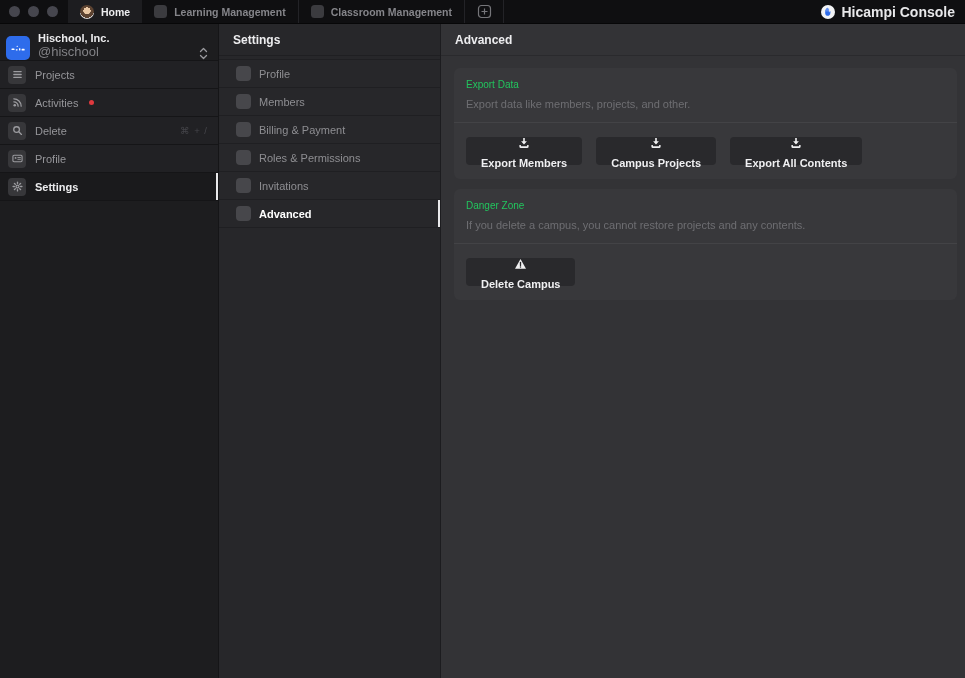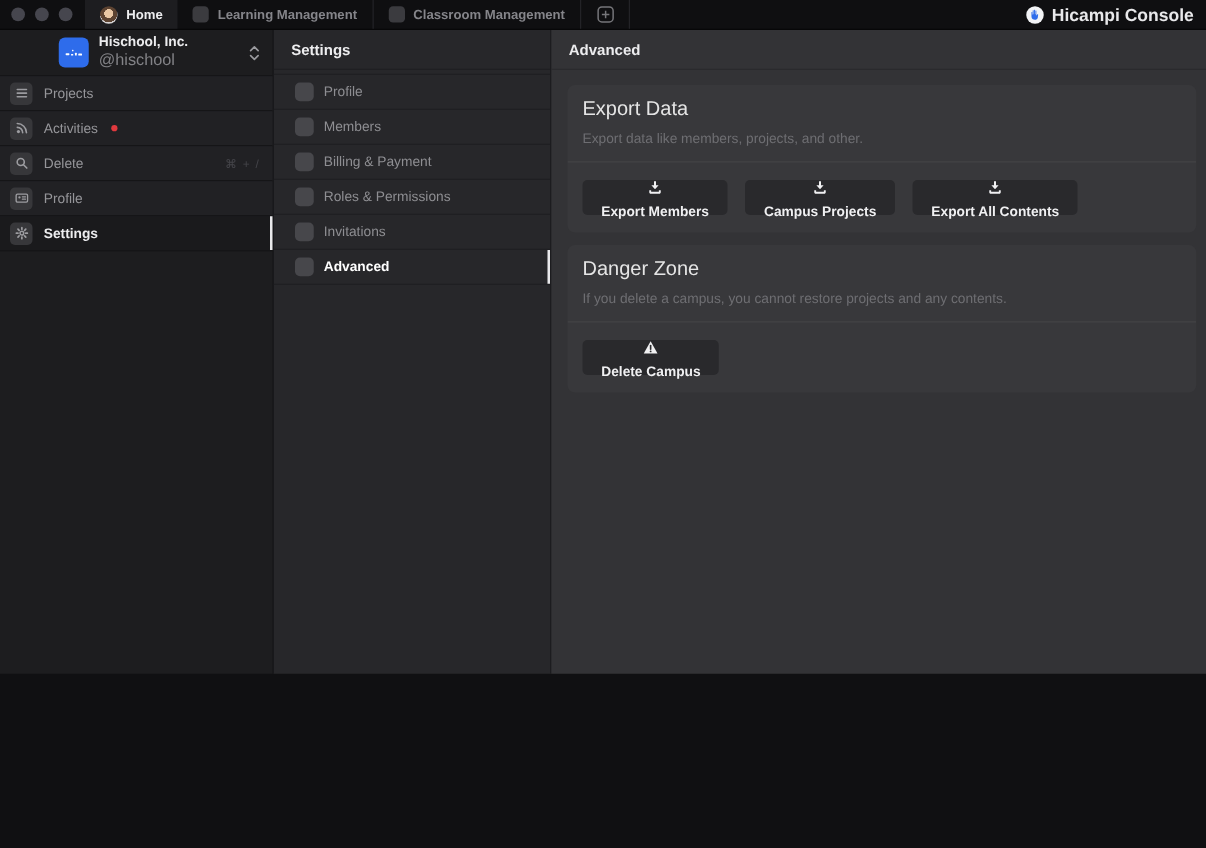--- a/index.html
+++ b/index.html
@@ -3,21 +3,21 @@
 <meta charset="utf-8">
 <style>
   * { margin: 0; padding: 0; box-sizing: border-box; }
   html, body { width: 965px; height: 678px; overflow: hidden; }
   body {
     font-family: "Liberation Sans", sans-serif;
     background: #101012;
     color: #ececee;
     -webkit-font-smoothing: antialiased;
   }
-  .stage { width: 965px; height: 539px; display: flex; flex-direction: column; }
+  .stage { width: 965px; height: 678px; display: flex; flex-direction: column; }
 
   
   .topbar {
     height: 24px; flex: 0 0 24px;
     background: #0f0f11;
     border-bottom: 1px solid #070708;
     display: flex; align-items: stretch;
   }
   .win-dots { display: flex; align-items: center; gap: 8px; padding: 0 10px 0 9px; }
   .win-dot { width: 11px; height: 11px; border-radius: 50%; background: #46464e; }
@@ -46,22 +46,22 @@
     display: flex; align-items: center; justify-content: center; flex: 0 0 14px;
   }
   .console-label { font-size: 14px; font-weight: 700; color: #e8e8ea; }
 
   
   .app { flex: 1; display: flex; min-height: 0; }
 
   
   .sidebar { width: 219px; flex: 0 0 219px; background: #1d1d1f; border-right: 1px solid #151517; display: flex; flex-direction: column; }
   .org-header {
-    height: 36px; display: flex; align-items: center; gap: 8px;
-    padding: 0 8px 0 6px; cursor: pointer; margin-left: 41px;
+    height: 36px; display: flex; align-items: flex-end; gap: 8px;
+    padding: 0 8px 0 6px; cursor: pointer;
   }
   .org-avatar { width: 24px; height: 24px; border-radius: 5px; background: #2e6ceb; flex: 0 0 24px; display: flex; align-items: center; justify-content: center; }
   .org-names { flex: 1; min-width: 0; line-height: 1.15; }
   .org-name { font-size: 11px; font-weight: 700; color: #ececee; }
   .org-handle { font-size: 13px; color: #828286; }
   .org-chevrons { display: flex; flex-direction: column; gap: 1px; padding-right: 2px; }
 
   .side-nav { border-top: 1px solid #151517; }
   .side-item {
     position: relative; height: 28px; display: flex; align-items: center; gap: 9px;
@@ -98,21 +98,21 @@
   .snav-item.active .snav-label { color: #ffffff; font-weight: 700; }
 
   
   .main { flex: 1; background: #333336; display: flex; flex-direction: column; min-width: 0; }
   .main .panel-header { border-bottom: 1px solid #2a2a2d; }
   .main-content { padding: 12px 8px 0 13px; }
   .card {
     background: #38383b; border-radius: 6px; margin-bottom: 10px; overflow: hidden;
   }
   .card-head { padding: 11px 12px 12px 12px; }
-  .card-title { font-size: 16px; color: #e5e5e5; margin-bottom: 8px; }
+  .card-title { font-size: 10px; color: #22c55e; margin-bottom: 8px; }
   .card-desc { font-size: 11px; color: #6e6e72; }
   .card-divider { border-top: 1px solid #434346; }
   .card-body { padding: 14px 12px; display: flex; gap: 14px; }
   .btn {
     height: 28px; display: inline-flex; align-items: center; gap: 8px;
     padding: 0 15px; background: #29292c; border: none; border-radius: 4px;
     color: #f0f0f2; font-family: "Liberation Sans", sans-serif;
     font-size: 11px; font-weight: 700; cursor: pointer; flex-direction: column;
   }
   .btn svg { display: block; }

